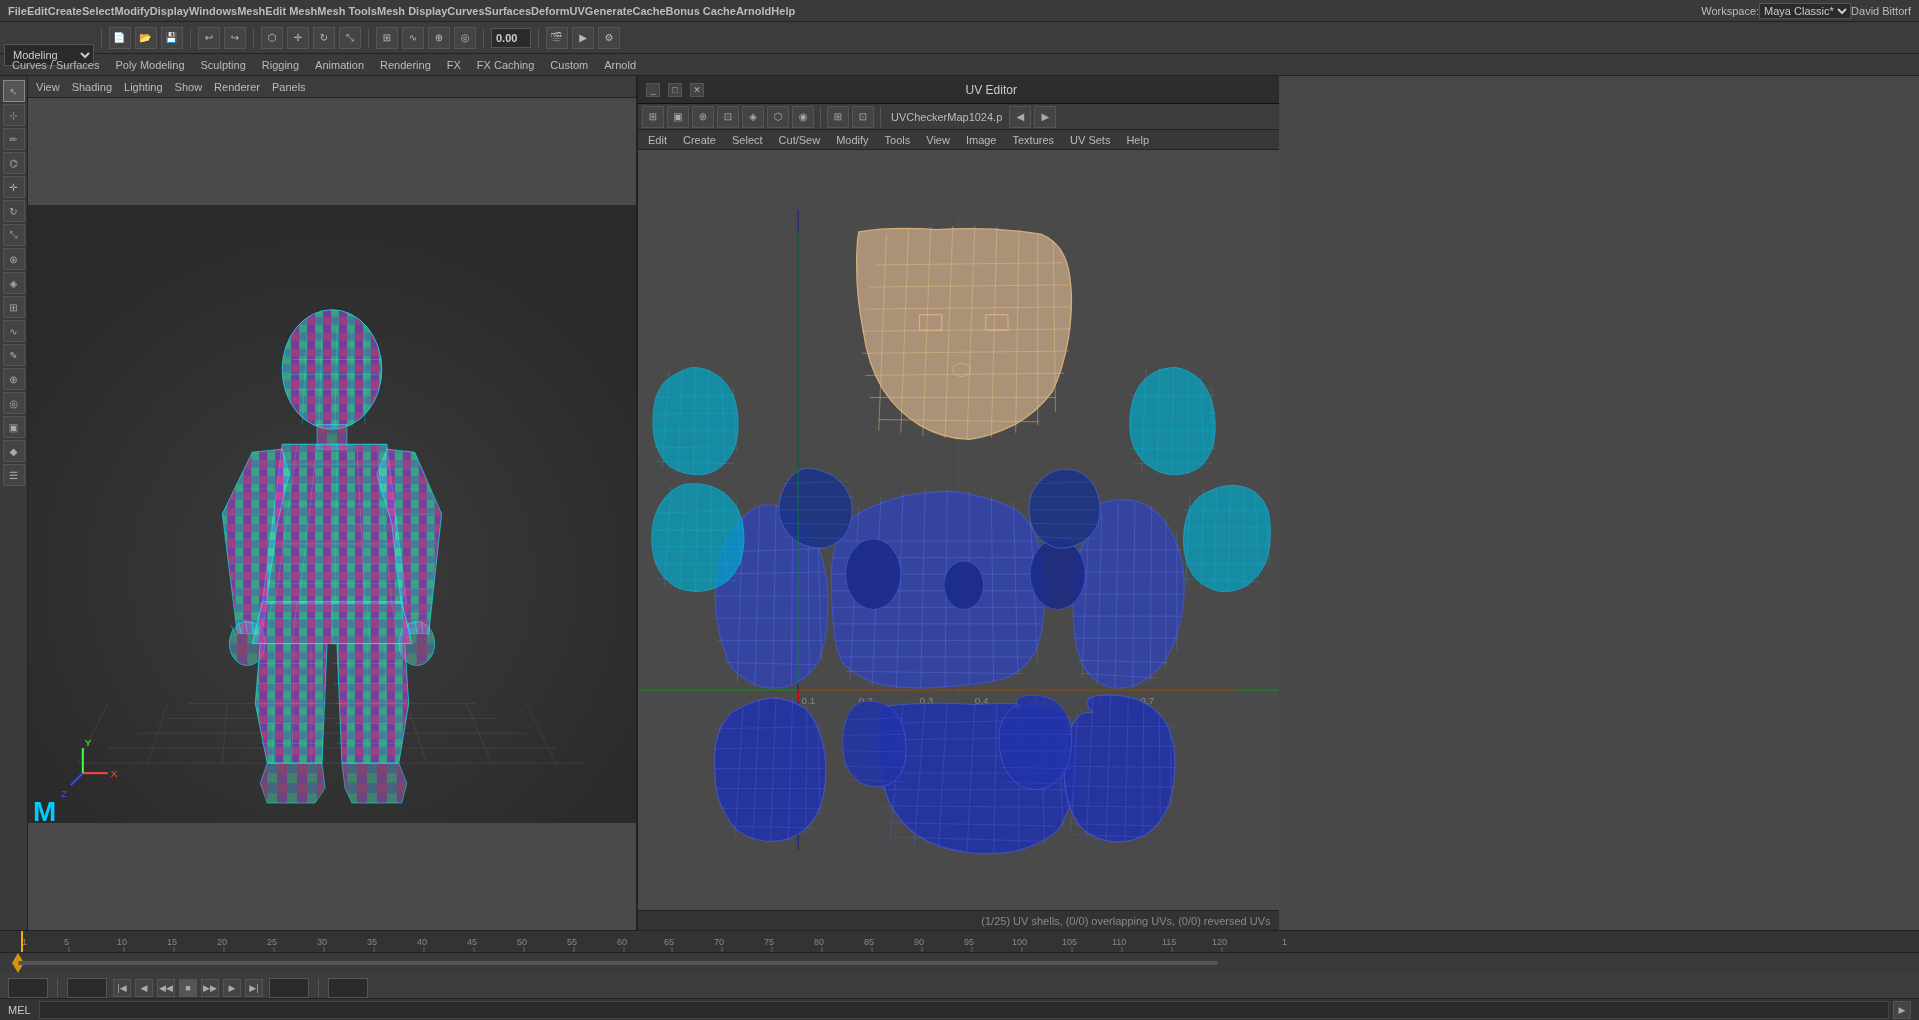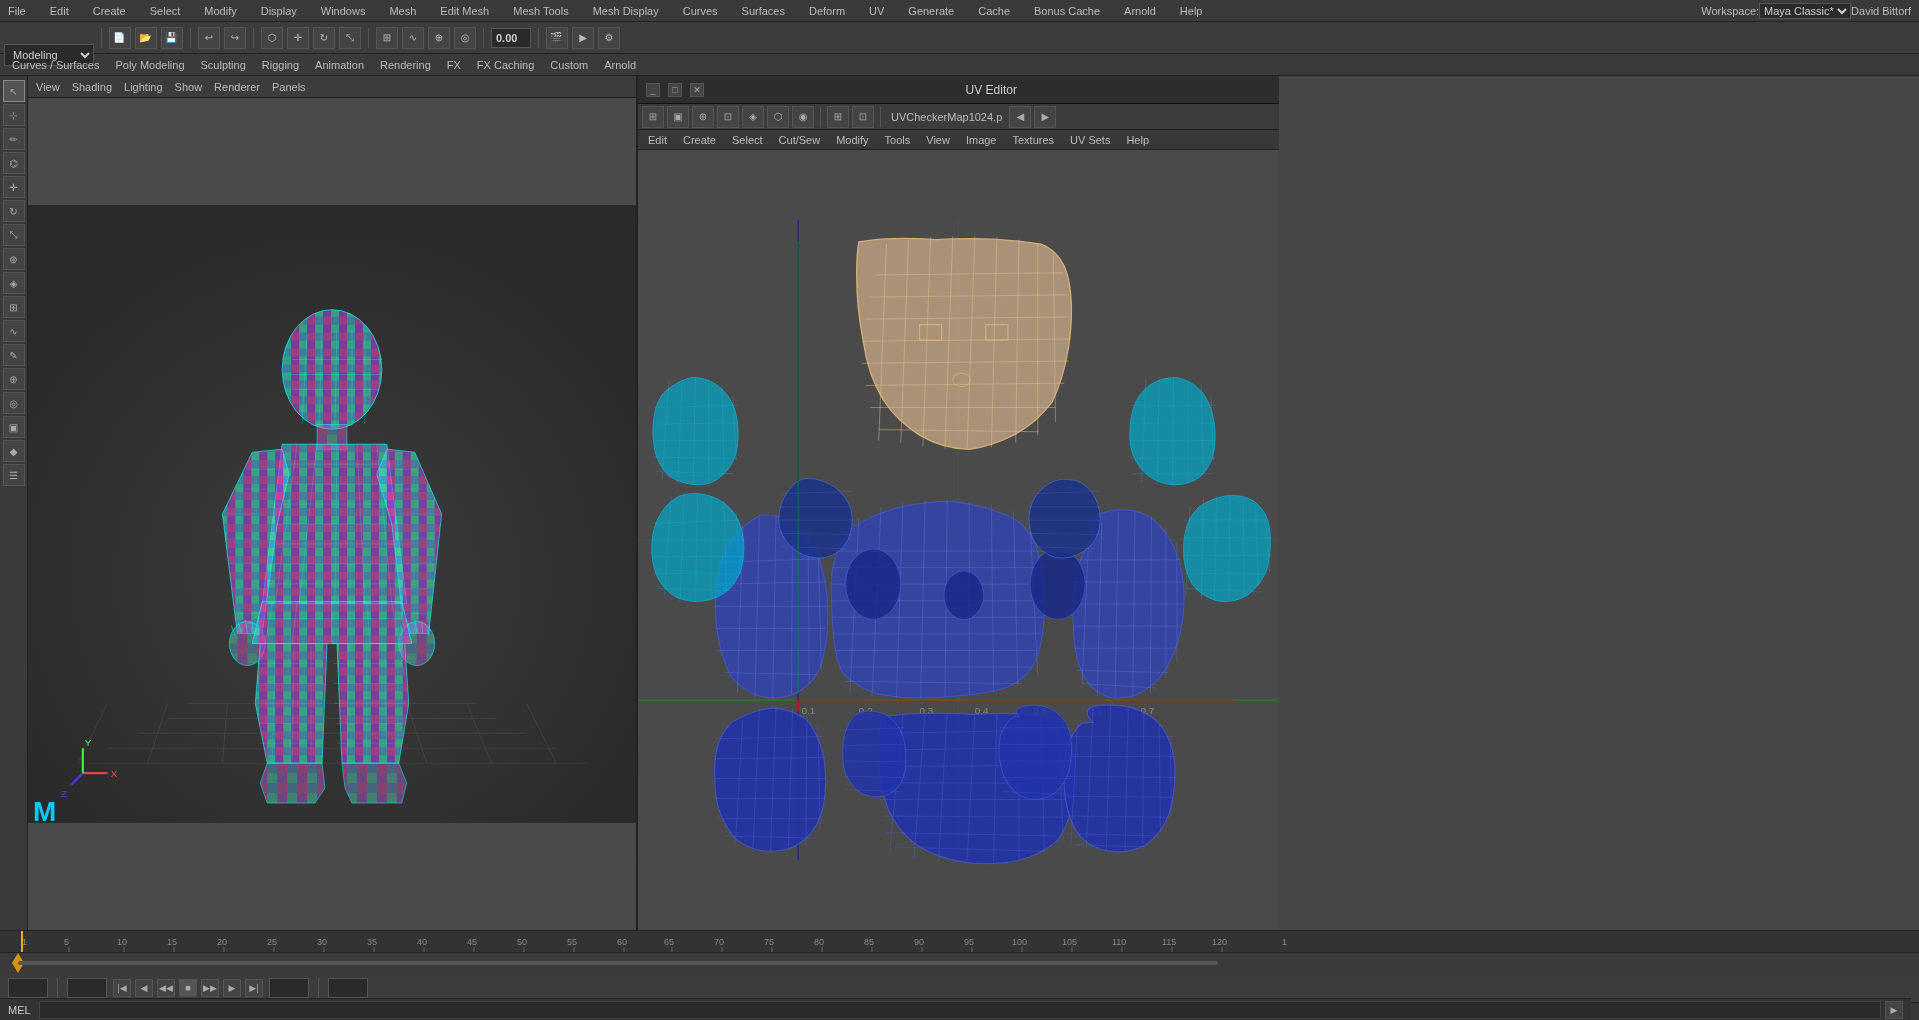--- a/index.html
+++ b/index.html
@@ -1,20 +1,20 @@
 <!DOCTYPE html>
 <html><head>
   <meta charset="utf-8">
   <style>
     * { margin: 0; padding: 0; box-sizing: border-box; }
     body { background: #4a4a4a; font-family: 'Segoe UI', Arial, sans-serif; font-size: 11px; color: #ccc; width: 1919px; height: 1020px; overflow: hidden; }
     
     
     #top-bar { background: #3a3a3a; height: 22px; display: flex; align-items: center; padding: 0 8px; justify-content: space-between; border-bottom: 1px solid #222; }
-    #top-bar-left { display: flex; gap: 24px; }
+    #top-bar-left { display: flex; gap: 0; font-weight: bold; }
     #top-bar-left span { font-size: 11px; color: #bbb; cursor: pointer; }
     #top-bar-right { display: flex; align-items: center; font-size: 11px; color: #bbb; }
     
     
     #toolbar-2 { background: #3c3c3c; height: 32px; display: flex; align-items: center; padding: 0 4px; gap: 4px; border-bottom: 1px solid #222; }
     .toolbar-select { background: #2a2a2a; color: #ccc; border: 1px solid #555; padding: 2px 4px; font-size: 11px; height: 22px; margin-top: 35px; }
     .toolbar-icon-btn { width: 22px; height: 22px; background: #444; border: 1px solid #555; display: inline-flex; align-items: center; justify-content: center; cursor: pointer; color: #bbb; font-size: 10px; }
     .toolbar-divider { width: 1px; height: 20px; background: #555; margin: 0 3px; }
     
     
@@ -662,20 +662,23 @@
           <line x1="354" y1="260" x2="420" y2="260" stroke="#5577dd" stroke-width="0.4" opacity="0.6"></line>
           <line x1="353" y1="272" x2="420" y2="272" stroke="#5577dd" stroke-width="0.4" opacity="0.6"></line>
           <line x1="354" y1="284" x2="418" y2="285" stroke="#5577dd" stroke-width="0.4" opacity="0.6"></line>
           <line x1="357" y1="296" x2="414" y2="298" stroke="#5577dd" stroke-width="0.4" opacity="0.6"></line>
         </g>
 
         <line x1="145" y1="435" x2="145" y2="445" stroke="#ff0000" stroke-width="1.5" opacity="0.8"></line>
         <line x1="145" y1="435" x2="540" y2="435" stroke="#ff0000" stroke-width="1" opacity="0.5"></line>
         <line x1="145" y1="430" x2="145" y2="20" stroke="#00aa00" stroke-width="1" opacity="0.5"></line>
       </svg>
+    </div>
+    <div id="uv-status">
+      <span>(1/25) UV shells, (0/0) overlapping UVs, (0/0) reversed UVs</span>
     </div>
   </div>
 
   <div style="flex:1;background:#474747;min-width:200px;">
   </div>
 </div>
 
 <div id="timeline-area">
 
   <div id="timeline-ruler" style="position:relative;overflow:hidden;">
@@ -793,17 +796,17 @@
 
     <select style="background:#2a2a2a;color:#ccc;border:1px solid #555;font-size:11px;height:20px;width:65px;">
       <option>24 fps</option>
     </select>
 
     <div class="play-btn" style="background:#aa2222;width:22px;height:22px;">●</div>
     <div class="play-btn" style="width:22px;height:22px;">⚙</div>
   </div>
 </div>
 
-<div id="mel-bar" style="position:fixed;bottom:0;left:0;right:8px;z-index:100;background:#333;height:22px;display:flex;align-items:center;padding:8px 8px;border-top:1px solid #222;">
+<div id="mel-bar" style="position:fixed;bottom:0;left:0;right:0;z-index:100;background:#333;height:22px;display:flex;align-items:center;padding:8px 8px;border-top:1px solid #222;">
   <span style="color:#ccc;font-size:11px;margin-right:8px;">MEL</span>
   <input type="text" class="input-field" style="flex: 1 1 0%; background: rgb(42, 42, 42); border: 1px solid rgb(68, 68, 68); color: rgb(204, 204, 204); font-size: 11px; height: 18px; padding: 0px 4px;" placeholder="">
   <div class="play-btn" style="margin-left:4px;">▶</div>
 </div>
 
 </body></html>

